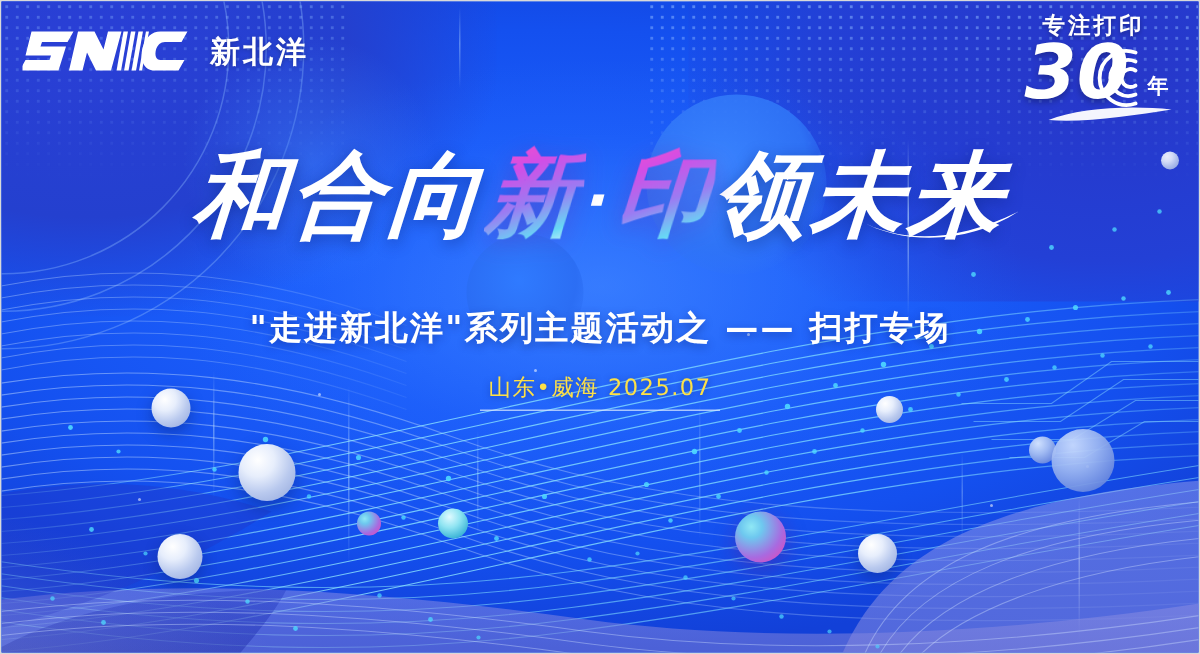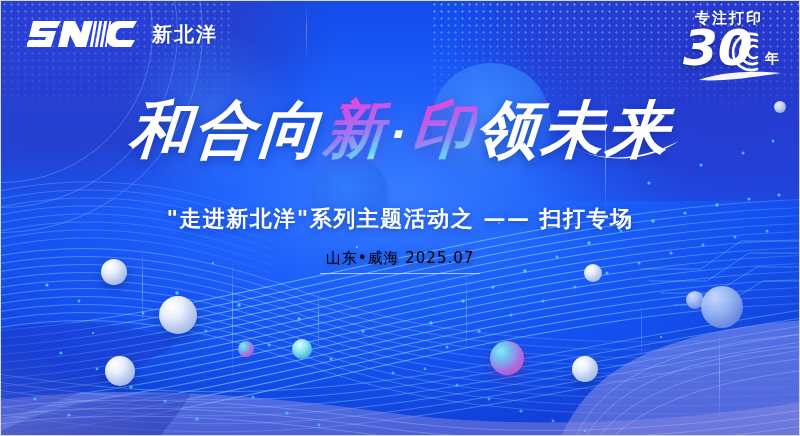--- a/index.html
+++ b/index.html
@@ -60,21 +60,21 @@
   .mesh{position:absolute;inset:0;width:800px;height:436px;}
 
   
   .sphere{position:absolute;border-radius:50%;}
   .sph-white{background:radial-gradient(circle at 34% 28%, #ffffff 0%, #e7eefc 30%, #b9c9ee 60%, #8fa4da 100%);}
   .sph-pink{background:radial-gradient(circle at 32% 30%, #8fe8f5 0%, #6ec8ef 22%, #a86ae0 62%, #ef3fae 100%);}
   .sph-cyan{background:radial-gradient(circle at 38% 28%, #dffaff 0%, #8fe4f2 38%, #3fb6d8 75%, #2a86bb 100%);}
   .sph-blue{background:radial-gradient(circle at 34% 26%, #cfe0ff 0%, #9fb9f2 40%, #6f8de0 75%, #4f6ccb 100%);}
 
   
-  .logo{position:absolute;left:26px;top:16px;display:flex;align-items:center;gap:13px;}
+  .logo{position:absolute;left:14px;top:16px;display:flex;align-items:center;gap:13px;}
   .logo-mark{display:block;}
   .logo-cn{
     color:#ffffff;font-size:20px;font-weight:bold;letter-spacing:2px;
     font-family:"DejaVu Sans","Liberation Sans",sans-serif;
     text-shadow:0 1px 3px rgba(0,0,0,.25);
   }
 
   
   .anniv{position:absolute;right:16px;top:10px;width:108px;text-align:center;color:#fff;}
   .anniv-top{
@@ -127,21 +127,21 @@
     text-shadow:0 2px 6px rgba(10,30,120,.45);
     white-space:nowrap;
   }
 
   
   .dateline{
     position:absolute;left:0;right:0;top:248px;text-align:center;
   }
   .dateline-text{
     display:inline-block;
-    color:#000000;font-size:15px;letter-spacing:1px;
+    color:#fde047;font-size:15px;letter-spacing:1px;
     font-family:"DejaVu Sans","Liberation Sans",sans-serif;
     text-shadow:0 1px 4px rgba(10,30,120,.5);
     padding:0 6px 5px 6px;
     border-bottom:1px solid rgba(215,232,255,.75);
   }
 </style>
 </head>
 <body>
 
 <div id="stage">

